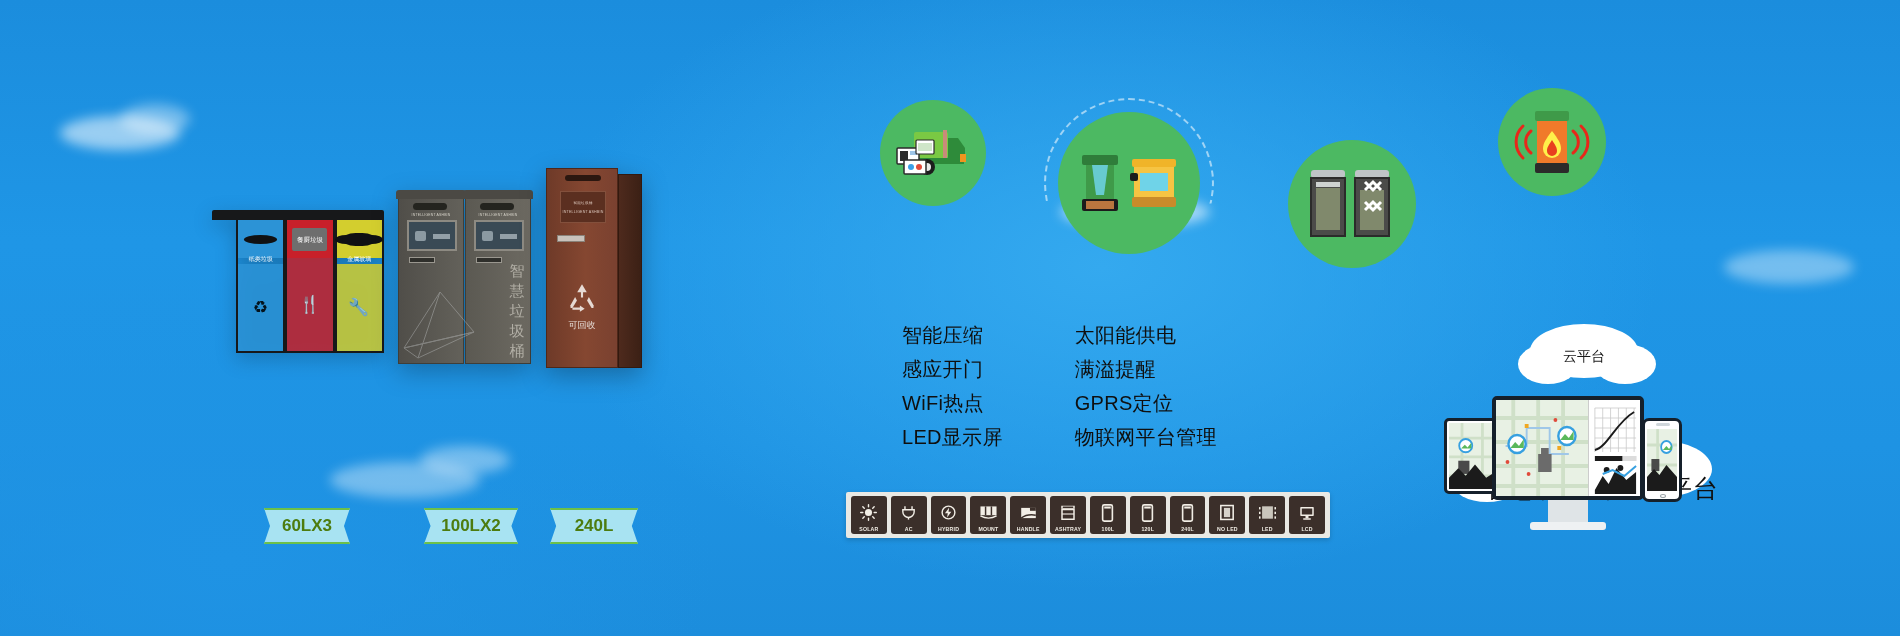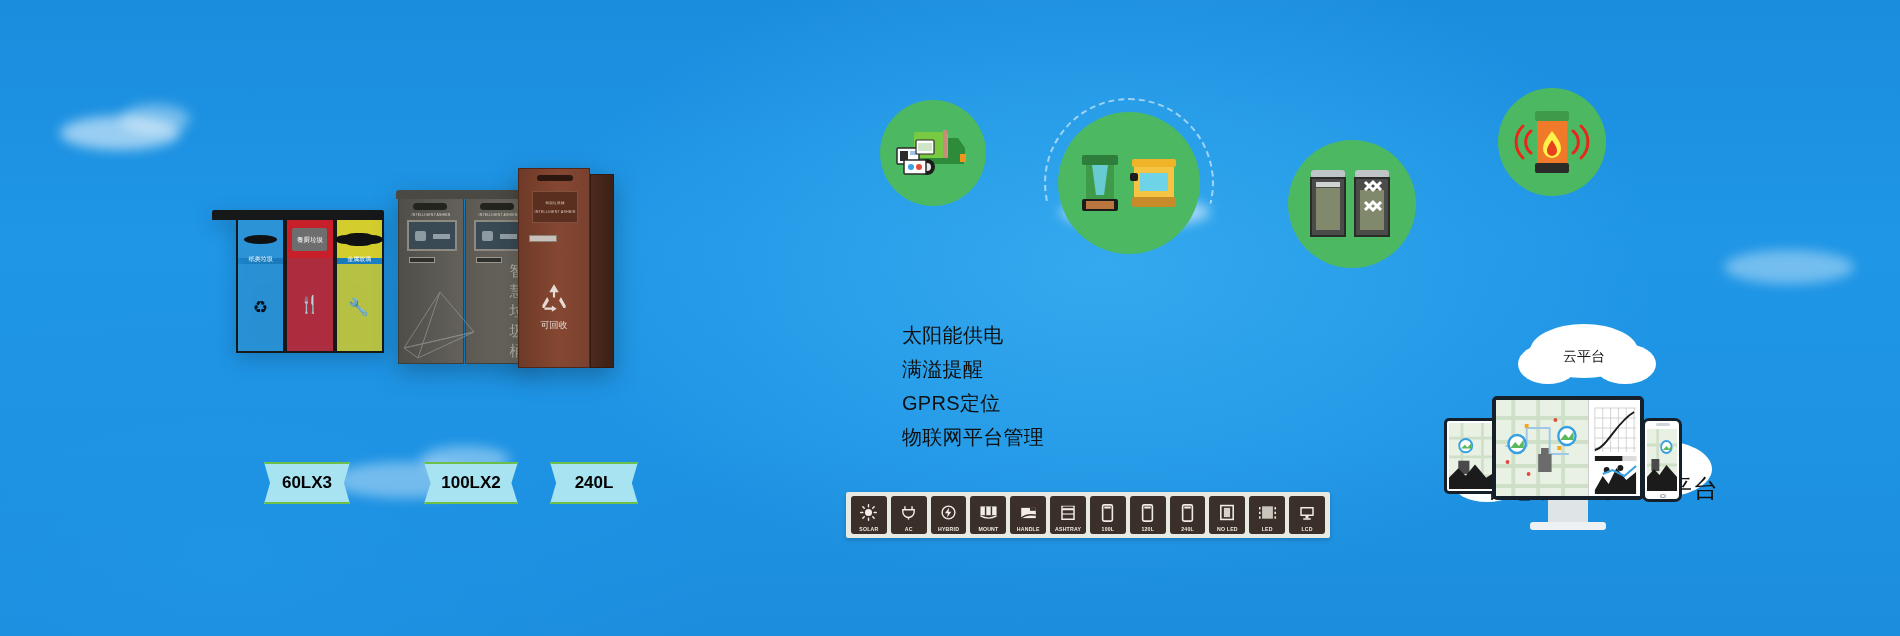--- a/index.html
+++ b/index.html
@@ -88,21 +88,21 @@
                      background:#cfd8de; opacity:.6; }
   .gbin .slotline{ position:absolute; left:10px; top:60px; width:26px; height:6px;
                    background:#2f2f2b; border:1px solid #9a978f; }
   .gbin .vtxt{ position:absolute; right:4px; top:64px; width:18px;
                font-size:15px; color:#b9b6ad; line-height:20px; text-align:center;
                opacity:.9; }
   #bins-100 .poly{ position:absolute; left:2px; top:74px; width:80px; height:90px;
                    opacity:.45; }
 
   
-  #bins-240{ left:518px; top:168px; width:96px; height:188px;
+  #bins-240{ left:546px; top:168px; width:96px; height:188px;
              filter:drop-shadow(0 8px 12px rgba(0,0,0,.28)); }
   .brown-face{ position:absolute; left:0; top:0; width:72px; height:200px;
                background:linear-gradient(90deg,#6e3a28,#854731 55%,#7a4130);
                border:1px solid #4e2719; }
   .brown-side{ position:absolute; left:72px; top:6px; width:24px; height:194px;
                background:linear-gradient(90deg,#4e2a1d,#3b2015); border:1px solid #33190f; }
   .brown-face .lidbar{ position:absolute; left:18px; top:6px; width:36px; height:6px;
                        background:#2b1710; border-radius:3px; }
   .brown-face .panel{ position:absolute; left:13px; top:22px; width:46px; height:32px;
                       background:#5b2f20; border:1px solid #83503c; }
@@ -110,25 +110,25 @@
        text-align:center; font-size:3.6px; color:#d8c3b8; letter-spacing:.2px; }
   .brown-face .panel .t1{ top:9px; } .brown-face .panel .t2{ top:18px; }
   .brown-face .card{ position:absolute; left:10px; top:66px; width:28px; height:7px;
                      background:#c9c2bb; border:1px solid #8a8279; }
   .brown-face .recy{ position:absolute; left:0; right:0; top:112px; text-align:center; }
   .brown-face .recy svg{ width:34px; height:34px; opacity:.92; }
   .brown-face .recylbl{ position:absolute; left:0; right:0; top:150px;
                         text-align:center; font-size:9px; color:#e7ded8; }
 
   
-  .ribbon{ position:absolute; height:42px; background:#a8e3f2;
+  .ribbon{ position:absolute; height:36px; background:#a8e3f2;
            border-top:2px solid #6cc04a; border-bottom:2px solid #6cc04a;
            display:flex; align-items:center; justify-content:center;
-           font-size:17px; font-weight:700; color:#000000;
-           clip-path:polygon(0 0, 100% 0, 93% 50%, 100% 100%, 0 100%, 7% 50%); }
+           font-size:17px; font-weight:700; color:#4d7c0f;
+           clip-path:polygon(0 0, 100% 0, 93% 50%, 100% 100%, 0 100%, 7% 50%);margin-top:46px; }
   #rib-60 { left:264px; top:462px; width:86px; }
   #rib-100{ left:424px; top:462px; width:94px; }
   #rib-240{ left:550px; top:462px; width:88px; }
 
   
   .gcircle{ position:absolute; border-radius:50%; background:#4cb962;
             display:flex; align-items:center; justify-content:center; }
   #gc1{ left:880px; top:100px; width:106px; height:106px; }
   #gc2{ left:1058px; top:112px; width:142px; height:142px; }
   #gc3{ left:1288px; top:140px; width:128px; height:128px; }
@@ -348,20 +348,38 @@
       <g stroke="#e8271a" stroke-width="3" fill="none" stroke-linecap="round">
         <path d="M20 24 a14 14 0 0 0 0 22"></path>
           <path d="M12 19 a22 22 0 0 0 0 32"></path>
         <path d="M62 24 a14 14 0 0 1 0 22"></path>
           <path d="M70 19 a22 22 0 0 1 0 32"></path>
       </g>
     </svg>
   </div>
 
   <div id="features">
+    <div class="fcol">
+      <div class="frow">
+        <span class="mon"><i class="sc"></i><i class="st"></i></span>
+        <span class="ftxt">智能压缩</span>
+      </div>
+      <div class="frow">
+        <span class="mon"><i class="sc"></i><i class="st"></i></span>
+        <span class="ftxt">感应开门</span>
+      </div>
+      <div class="frow">
+        <span class="mon"><i class="sc"></i><i class="st"></i></span>
+        <span class="ftxt">WiFi热点</span>
+      </div>
+      <div class="frow">
+        <span class="mon"><i class="sc"></i><i class="st"></i></span>
+        <span class="ftxt">LED显示屏</span>
+      </div>
+    </div>
     <div class="fcol">
       <div class="frow">
         <span class="mon"><i class="sc"></i><i class="st"></i></span>
         <span class="ftxt">太阳能供电</span>
       </div>
       <div class="frow">
         <span class="mon"><i class="sc"></i><i class="st"></i></span>
         <span class="ftxt">满溢提醒</span>
       </div>
       <div class="frow">

